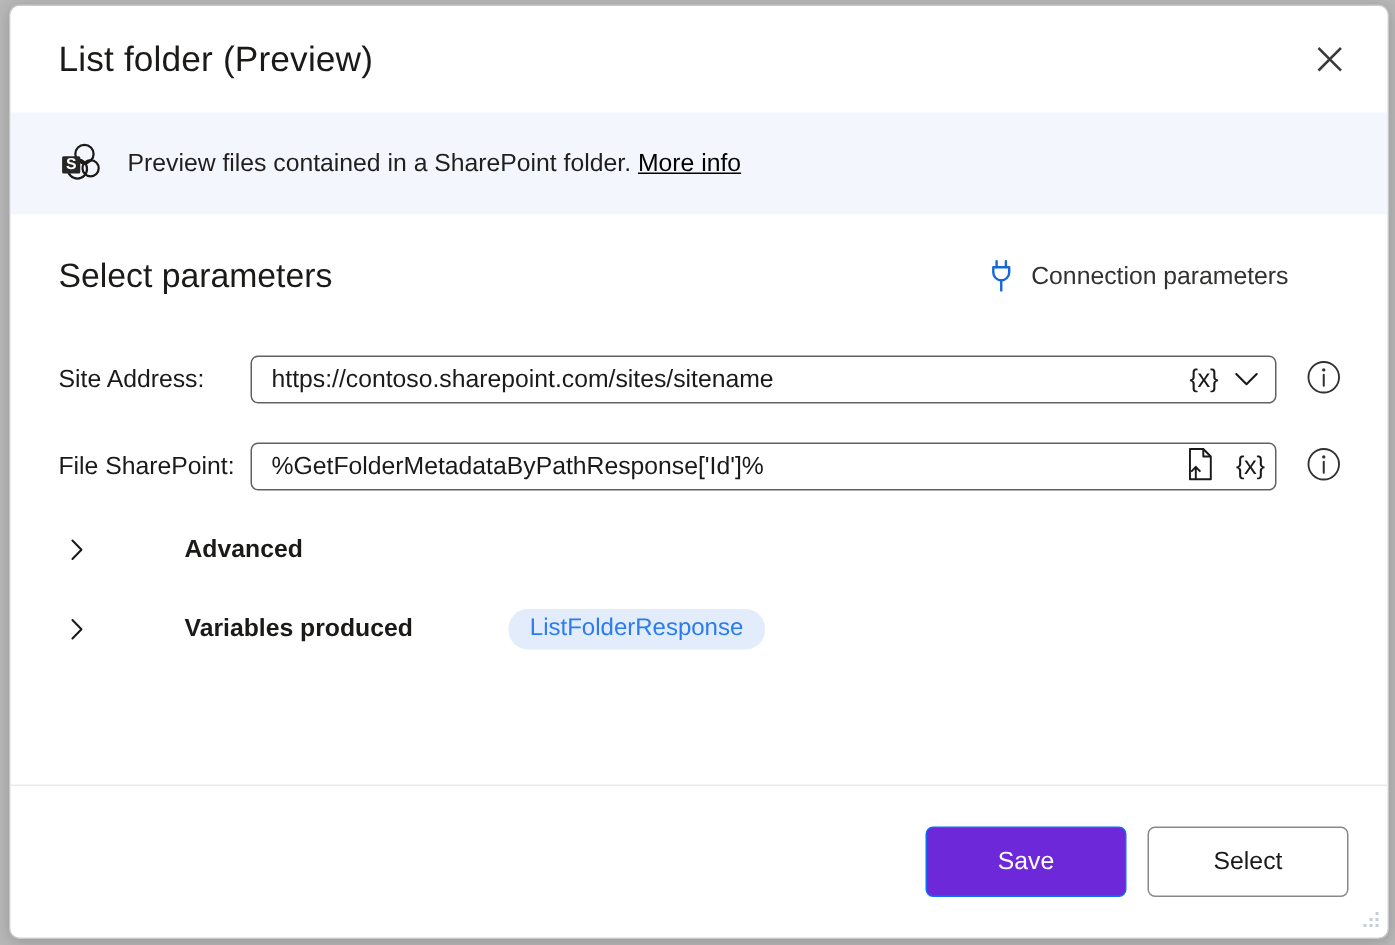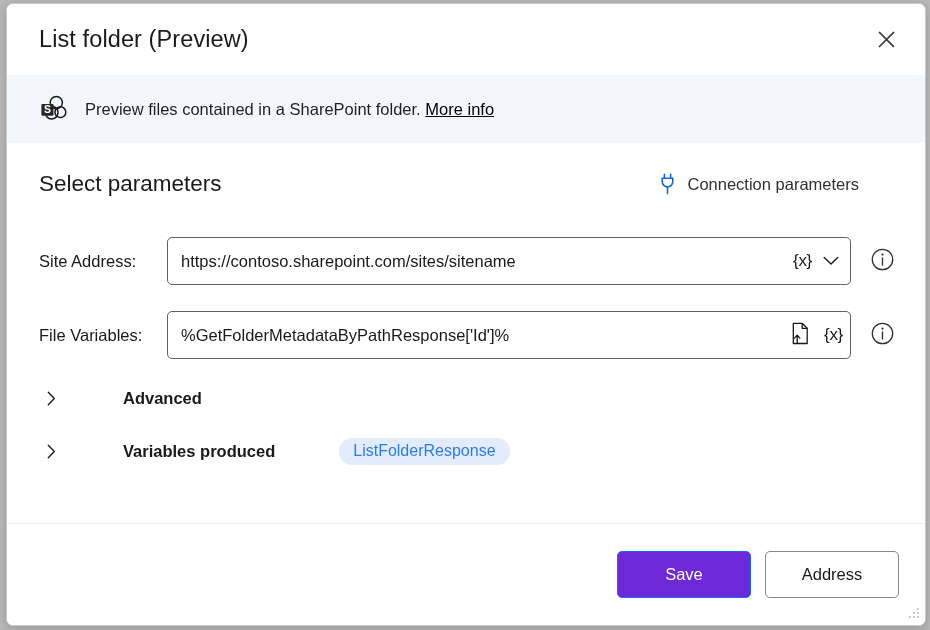--- a/index.html
+++ b/index.html
@@ -138,21 +138,21 @@
     flex: 0 0 128px;
     font-size: 16.5px;
     color: #1b1a19;
     text-align: left;
     padding-right: 0;
     white-space: nowrap;
   }
   .field-box {
     flex: 0 0 684px;
     width: 684px;
-    height: 48px;
+    height: 32px;
     border: 1px solid #616161;
     border-radius: 5px;
     background: #ffffff;
     display: flex;
     align-items: center;
     box-sizing: border-box;
     padding-left: 13px;
     overflow: hidden;
   }
   .field-value {
@@ -355,21 +355,21 @@
             <svg width="23" height="23" viewBox="0 0 23 23">
               <circle cx="11.5" cy="11.5" r="10.2" fill="none" stroke="#323130" stroke-width="1.25"></circle>
               <circle cx="11.5" cy="6.6" r="1.12" fill="#323130"></circle>
               <path d="M11.5 9.9 V17.1" stroke="#323130" stroke-width="1.35" stroke-linecap="round"></path>
             </svg>
           </span>
         </button>
       </div>
 
       <div class="param-row second">
-        <div class="param-label">File Variables:</div>
+        <div class="param-label">File SharePoint:</div>
         <div class="field-box">
           <span class="field-value">%GetFolderMetadataByPathResponse['Id']%</span>
           <button class="field-btn">
             <span>
               <svg width="19" height="23" viewBox="0 0 19 23">
                 <path d="M2.3 1.3 H11.2 L16.2 6.3 V21.5 H2.3 Z" fill="none" stroke="#1b1a19" stroke-width="1.3" stroke-linejoin="round"></path>
                 <path d="M11.2 1.3 V6.3 H16.2" fill="none" stroke="#1b1a19" stroke-width="1.3" stroke-linejoin="round"></path>
                 <path d="M6.2 21.2 V13.5 M3.5 16.1 L6.2 13.2 L8.9 16.1" fill="none" stroke="#1b1a19" stroke-width="1.3" stroke-linecap="round" stroke-linejoin="round"></path>
               </svg>
             </span>
@@ -406,21 +406,21 @@
         <span class="var-chip">ListFolderResponse</span>
       </div>
 
     </div>
 
     <div class="footer">
 
       <div class="footer-spacer"></div>
 
       <button class="btn btn-save">Save</button>
-      <button class="btn btn-cancel">Address</button>
+      <button class="btn btn-cancel">Select</button>
 
       <span class="resize-grip">
         <svg width="14" height="14" viewBox="0 0 14 14">
           <g fill="#9aa4b3">
             <rect x="11" y="1" width="2" height="2"></rect>
             <rect x="11" y="5" width="2" height="2"></rect>
               <rect x="7" y="5" width="2" height="2"></rect>
             <rect x="11" y="9" width="2" height="2"></rect>
               <rect x="7" y="9" width="2" height="2"></rect>
               <rect x="3" y="9" width="2" height="2"></rect>

